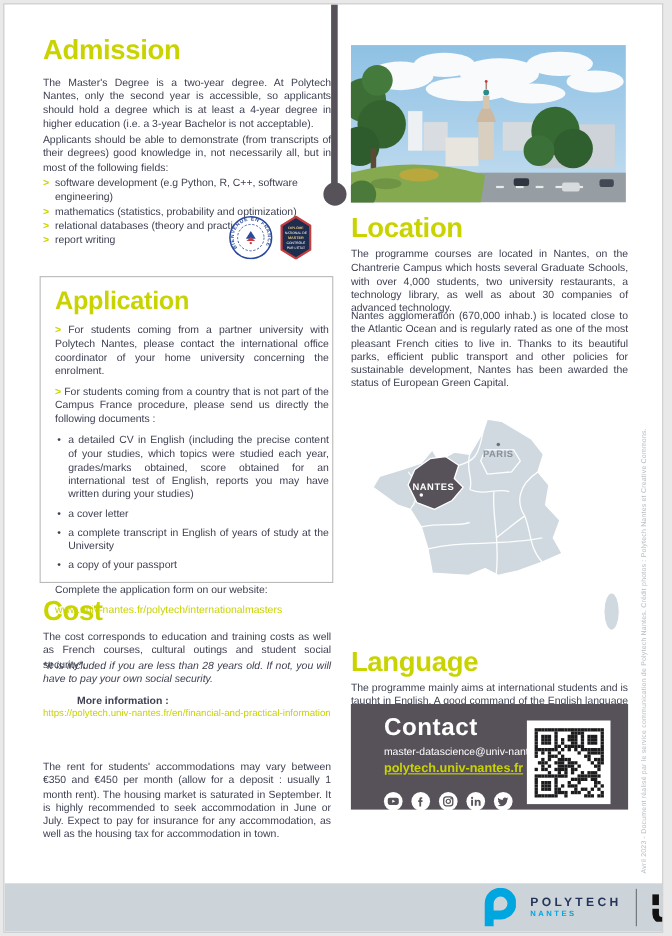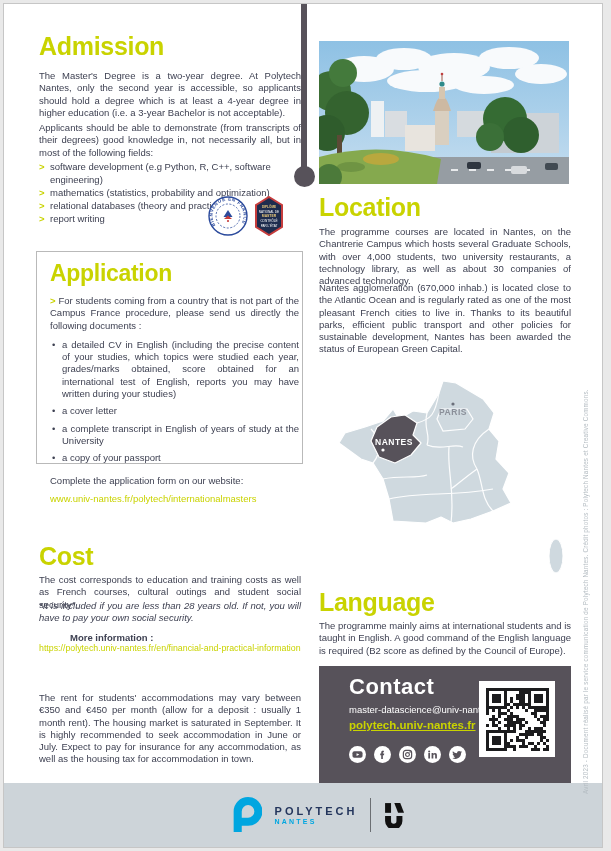--- a/index.html
+++ b/index.html
@@ -22,41 +22,41 @@
   
   .tl-bar{position:absolute;left:297px;top:0;width:6px;height:166px;background:var(--dark);}
   .tl-dot{position:absolute;left:290px;top:162px;width:21px;height:21px;border-radius:50%;background:var(--dark);}
 
   
   .arrow{color:var(--lime);font-weight:bold;}
   .arrow-li{position:relative;padding-left:11px;font-size:9.5px;line-height:13px;color:var(--ink);}
   .arrow-li .arrow{position:absolute;left:0;top:0;}
 
   
-  .app-box{position:absolute;left:32px;top:247px;width:267px;height:213px;border:1px solid #b9b9b9;padding:8px 3px 0 13px;background:#fff;}
+  .app-box{position:absolute;left:32px;top:247px;width:267px;height:279px;border:1px solid #b9b9b9;padding:8px 3px 0 13px;background:#fff;}
   .app-box h2{font-weight:bold;color:var(--lime);font-size:23px;letter-spacing:-0.3px;margin-bottom:8px;}
   .app-p{font-size:9.5px;line-height:12.3px;color:var(--ink);text-align:justify;margin-bottom:7px;}
   .dot-li{position:relative;padding-left:12px;font-size:9.5px;line-height:12.3px;color:var(--ink);text-align:justify;margin-bottom:5px;}
   .dot-li .dot{position:absolute;left:2px;top:0;color:var(--ink);}
   .link{color:var(--lime);text-decoration:none;}
   .small-link{font-size:8.8px;}
 
   
-  .contact-box{position:absolute;left:315px;top:662px;width:252px;height:126px;background:var(--dark);}
+  .contact-box{position:absolute;left:315px;top:636px;width:252px;height:96px;background:var(--dark);}
   .contact-box h2{color:#fff;font-size:22px;font-weight:bold;letter-spacing:0.5px;position:absolute;left:30px;top:8px;}
   .contact-email{position:absolute;left:30px;top:38px;color:#fff;font-size:9.5px;}
   .contact-site{position:absolute;left:30px;top:53px;color:var(--lime);font-size:11.5px;font-weight:bold;text-align:center;}
   .social-row{position:absolute;left:30px;top:80px;display:flex;gap:8px;}
   .soc{width:17px;height:17px;border-radius:50%;background:#fff;display:flex;align-items:center;justify-content:center;}
   .qr-box{position:absolute;left:160px;top:15px;width:76px;height:76px;background:#fff;display:flex;align-items:center;justify-content:center;}
   .qr-grid{display:grid;grid-template-columns:repeat(21,3px);grid-auto-rows:3px;}
   .qr-on{background:#1c1c1e;}
 
   
-  .footer{position:absolute;left:0;bottom:0;width:600px;height:64px;background:#cdd4d9;display:flex;align-items:center;justify-content:center;}
+  .footer{position:absolute;left:0;bottom:0;width:600px;height:44px;background:#cdd4d9;display:flex;align-items:center;justify-content:flex-end;}
   .footer-inner{display:flex;align-items:center;gap:13px;transform:translateX(14px);}
   .poly-text{display:flex;flex-direction:column;gap:1px;}
   .poly-name{color:var(--navy);font-weight:bold;font-size:11px;letter-spacing:3px;}
   .poly-city{color:var(--cyan);font-weight:bold;font-size:7px;letter-spacing:2.2px;}
   .foot-div{width:1px;height:34px;background:#6b6f73;}
   .pole-text{display:flex;flex-direction:column;gap:1px;}
   .pole-l1{color:#1b1b1b;font-weight:bold;font-size:9.5px;}
   .pole-l2{color:#1b1b1b;font-weight:bold;font-size:9.5px;}
 
   
@@ -102,20 +102,21 @@
     <path d="M15 1 L28 9 V31 L15 39 L2 31 V9 Z" fill="#1e2c4e" stroke="#c63d3d" stroke-width="2"></path>
     <text x="15" y="12" text-anchor="middle" font-size="3.1" fill="#e8c87a" font-weight="bold">DIPLÔME</text>
     <text x="15" y="16.5" text-anchor="middle" font-size="3.1" fill="#ffffff">NATIONAL DE</text>
     <text x="15" y="21" text-anchor="middle" font-size="3.4" fill="#e8c87a" font-weight="bold">MASTER</text>
     <text x="15" y="26" text-anchor="middle" font-size="3.1" fill="#ffffff">CONTRÔLÉ</text>
     <text x="15" y="30.5" text-anchor="middle" font-size="3.1" fill="#ffffff">PAR L'ÉTAT</text>
   </svg>
 
   <div class="app-box">
     <h2>Application</h2>
+    <p class="app-p"><span class="arrow">&gt; </span><span>For students coming from a partner university with Polytech Nantes, please contact the international office coordinator of your home university concerning the enrolment.</span></p>
     <p class="app-p"><span class="arrow">&gt; </span><span>For students coming from a country that is not part of the Campus France procedure, please send us directly the following documents :</span></p>
     <div>
       <div class="dot-li"><span class="dot">•</span><span>a detailed CV in English (including the precise content of your studies, which topics were studied each year, grades/marks obtained, score obtained for an international test of English, reports you may have written during your studies)</span></div>
       <div class="dot-li"><span class="dot">•</span><span>a cover letter</span></div>
       <div class="dot-li"><span class="dot">•</span><span>a complete transcript in English of years of study at the University</span></div>
       <div class="dot-li"><span class="dot">•</span><span>a copy of your passport</span></div>
     </div>
     <p class="app-p" style="margin-top:10px;margin-bottom:1px;">Complete the application form on our website:</p>
     <a class="link" style="font-size:9.5px;" href="#">www.univ-nantes.fr/polytech/internationalmasters</a>
   </div>

